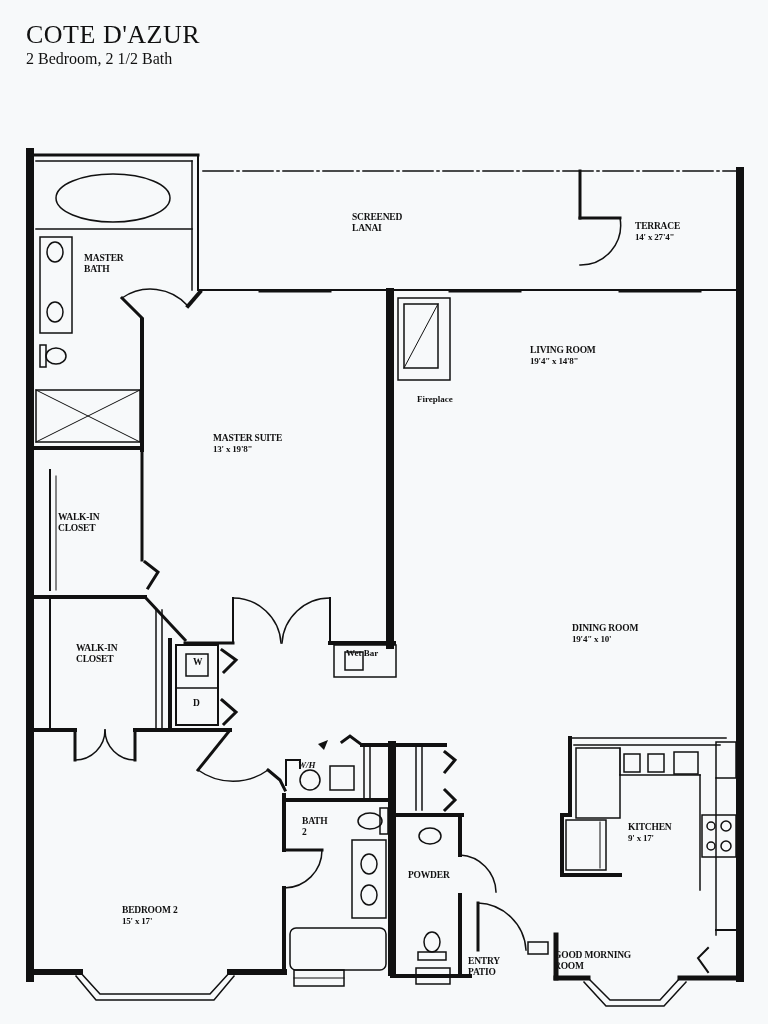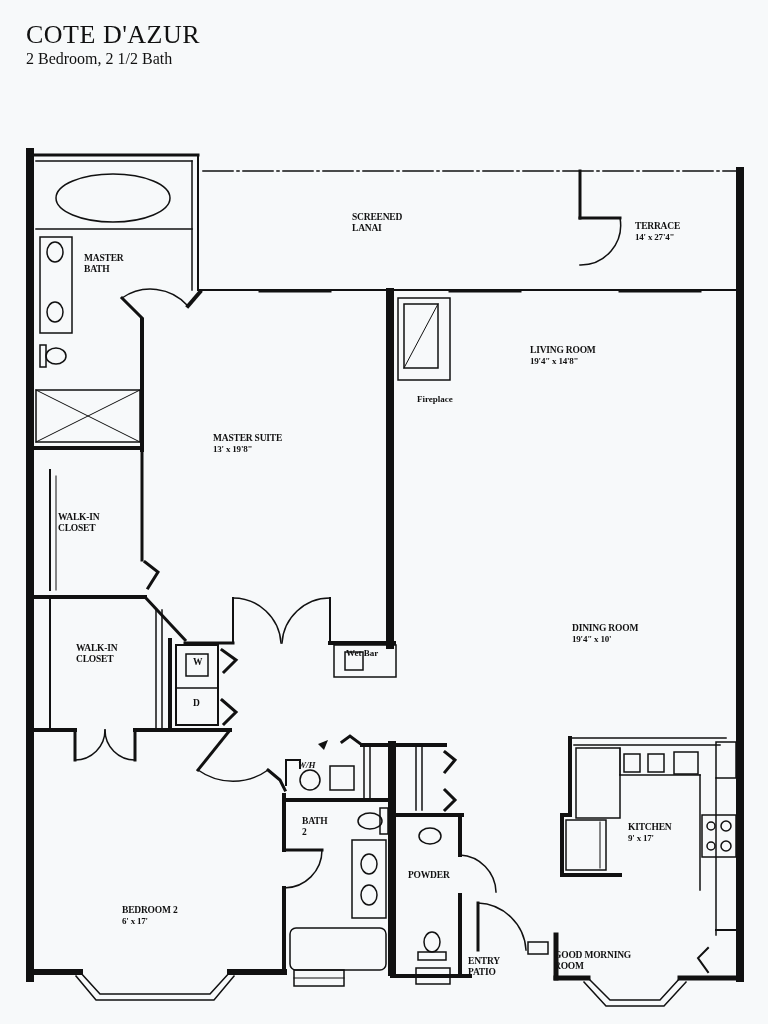--- a/index.html
+++ b/index.html
@@ -232,21 +232,21 @@
 <div class="lbl" style="left:302px;top:816px;width:40px;">
   <span>Bath</span><br>
   <span>2</span>
 </div>
 <div class="lbl" style="left:628px;top:822px;width:70px;">
   <span>Kitchen</span>
   <span class="dim">9' x 17'</span>
 </div>
 <div class="lbl" style="left:122px;top:873px;width:80px;margin-top:32px;">
   <span>Bedroom 2</span>
-  <span class="dim">6' x 17'</span>
+  <span class="dim">15' x 17'</span>
 </div>
 <div class="lbl" style="left:408px;top:870px;width:56px;">
   <span>Powder</span>
 </div>
 <div class="lbl" style="left:468px;top:956px;width:56px;">
   <span>Entry</span><br>
   <span>Patio</span>
 </div>
 <div class="lbl" style="left:554px;top:950px;width:100px;">
   <span>Good Morning</span><br>

